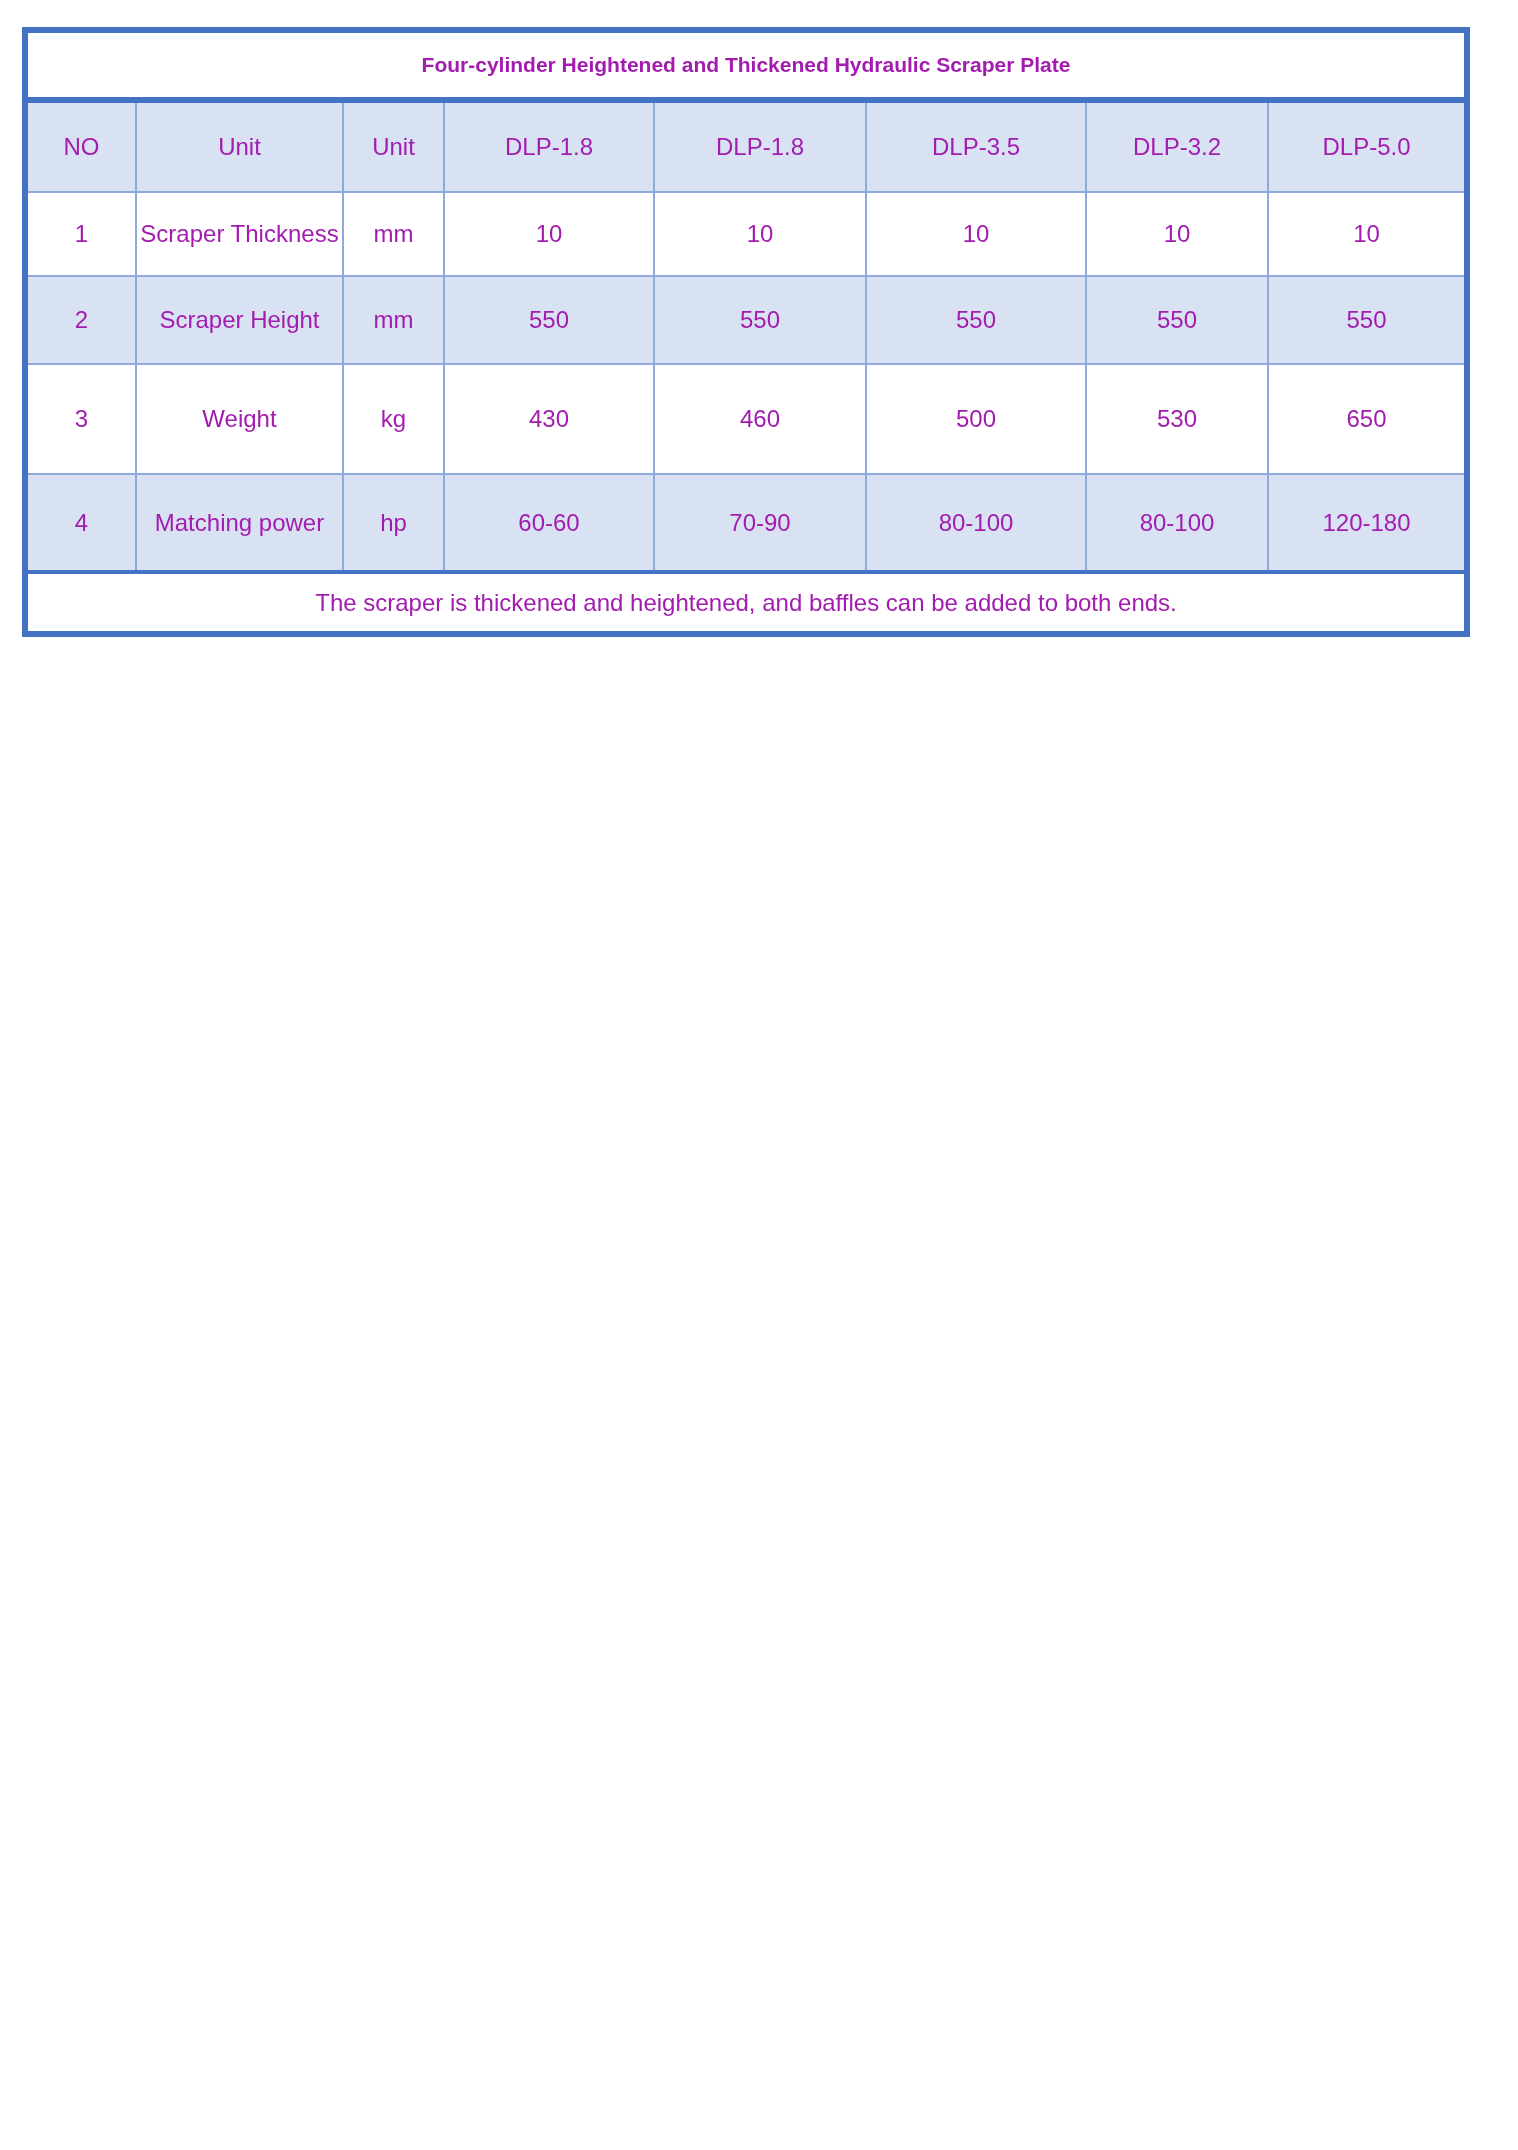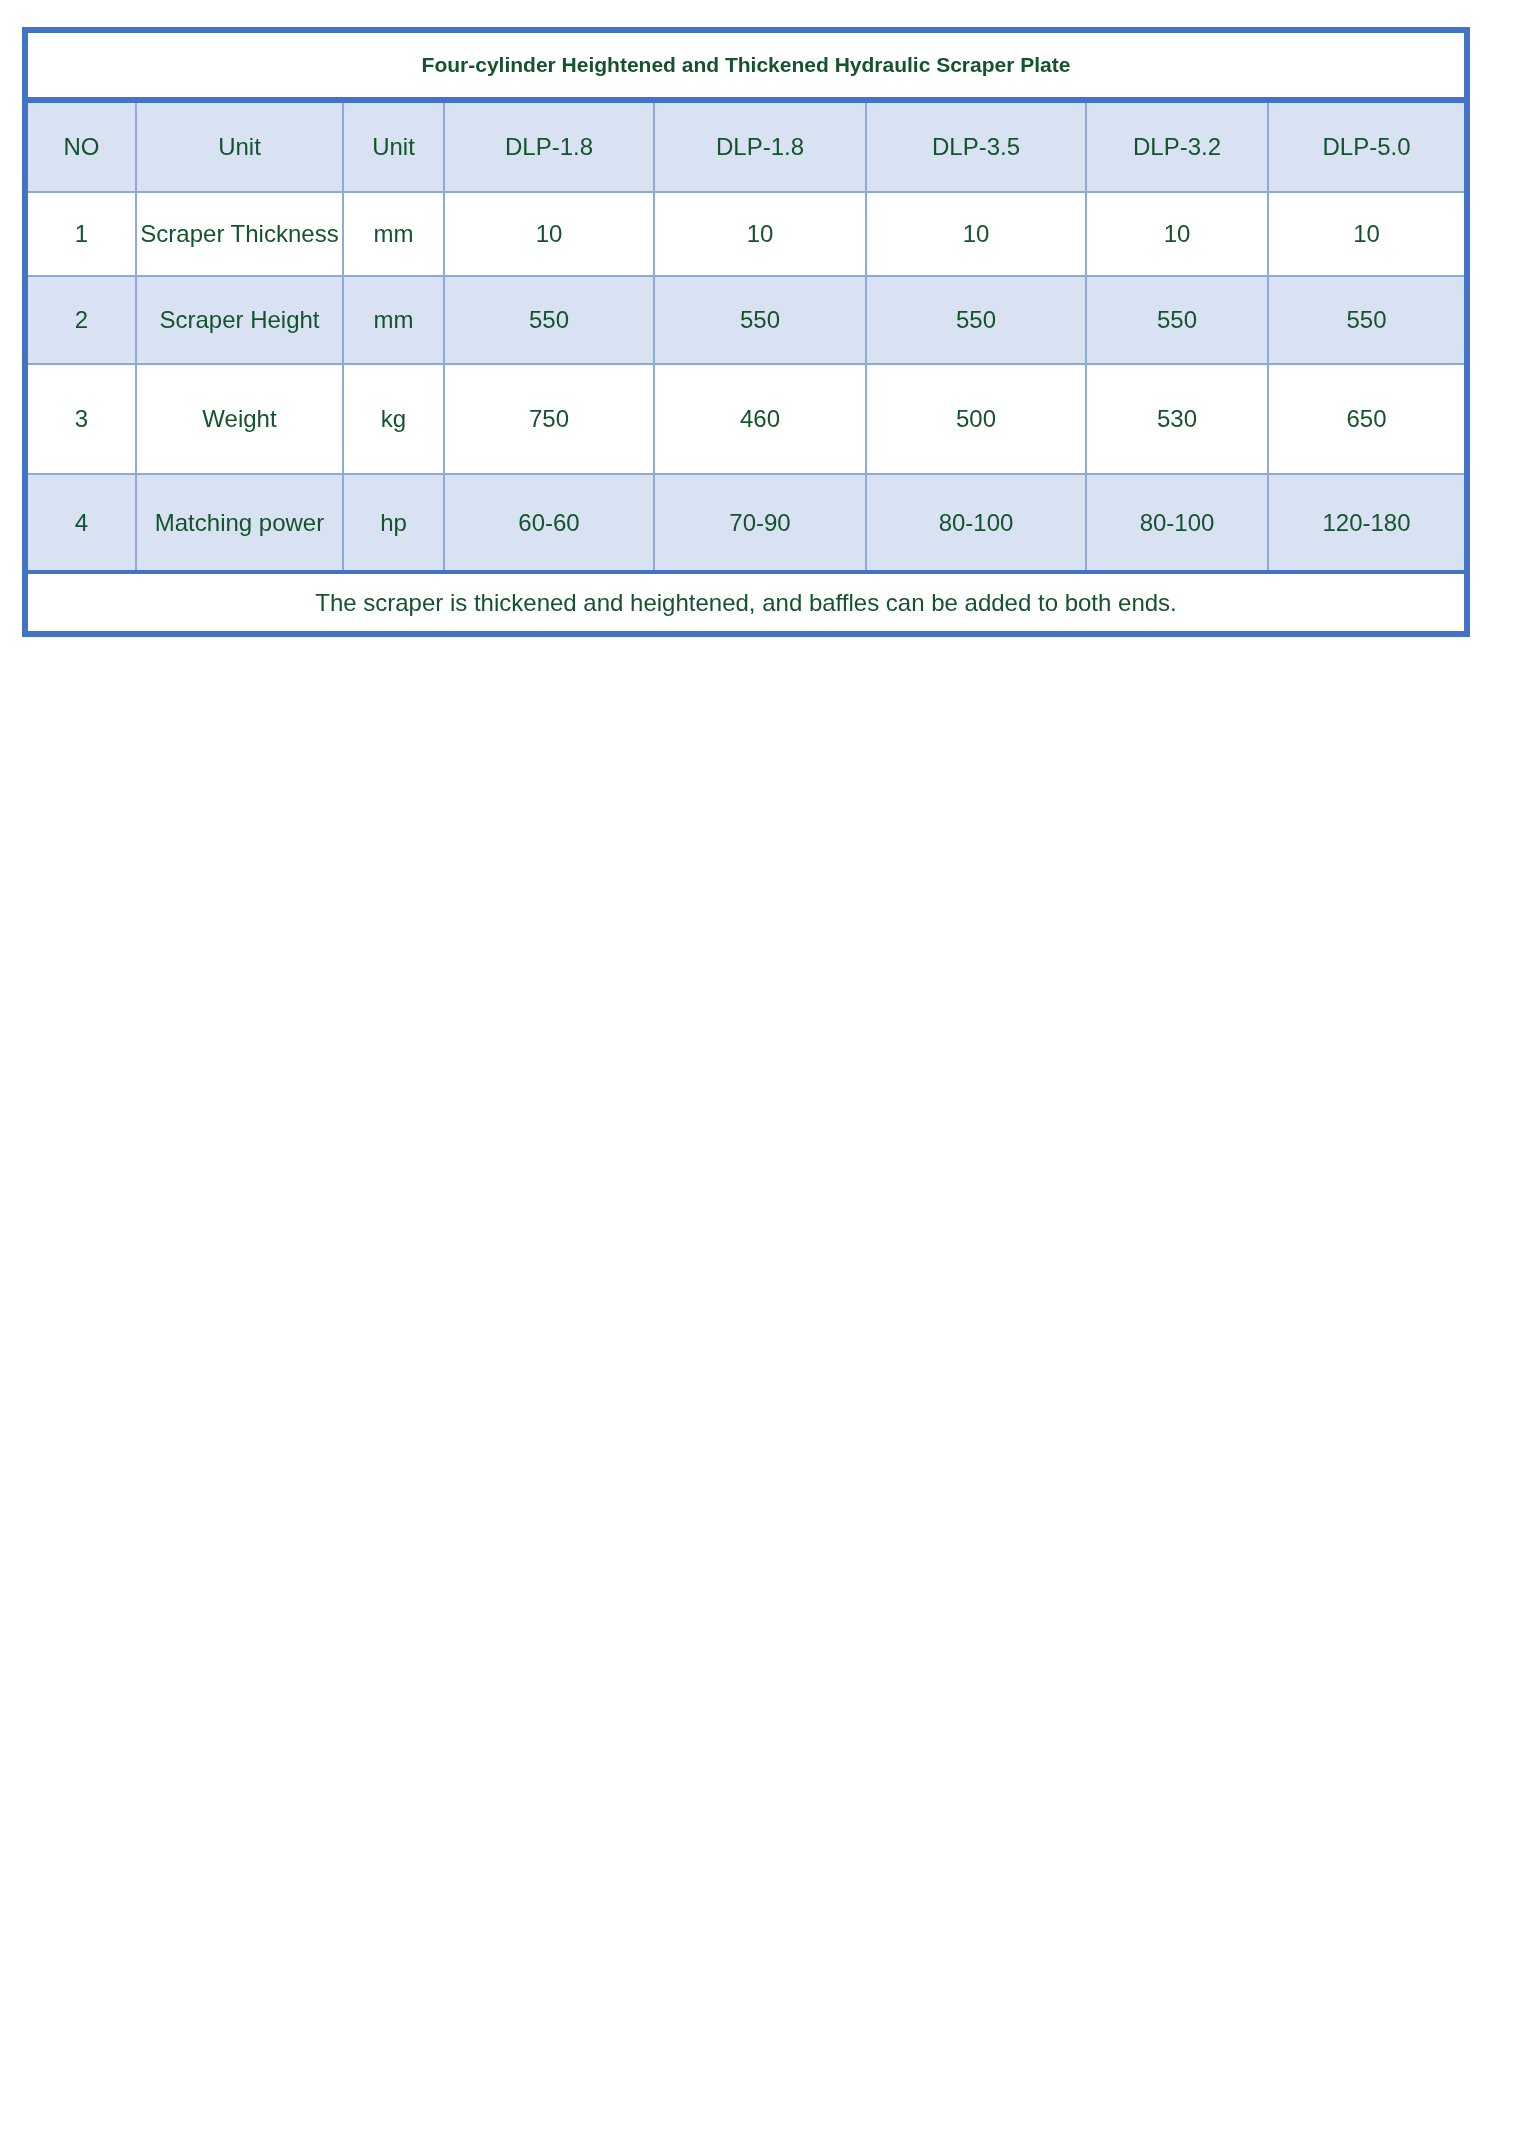--- a/index.html
+++ b/index.html
@@ -3,21 +3,21 @@
 <meta charset="utf-8">
 <style>
   * { box-sizing: border-box; margin: 0; padding: 0; }
   html, body { background: #ffffff; }
   .page {
     position: relative;
     width: 1518px;
     height: 2150px;
     background: #ffffff;
     font-family: "Liberation Sans", "DejaVu Sans", sans-serif;
-    color: #14532d;
+    color: #a21caf;
   }
   table.spec-table {
     position: absolute;
     left: 22px;
     top: 27px;
     width: 1448px;
     border-collapse: collapse;
     table-layout: fixed;
     border: 6px solid #4472C4;
     background: #ffffff;
@@ -111,21 +111,21 @@
         <td>550</td>
         <td>550</td>
         <td>550</td>
         <td>550</td>
         <td>550</td>
       </tr>
       <tr class="data-row row-3">
         <td>3</td>
         <td>Weight</td>
         <td>kg</td>
-        <td>750</td>
+        <td>430</td>
         <td>460</td>
         <td>500</td>
         <td>530</td>
         <td>650</td>
       </tr>
       <tr class="data-row band row-4">
         <td>4</td>
         <td>Matching power</td>
         <td>hp</td>
         <td>60-60</td>

